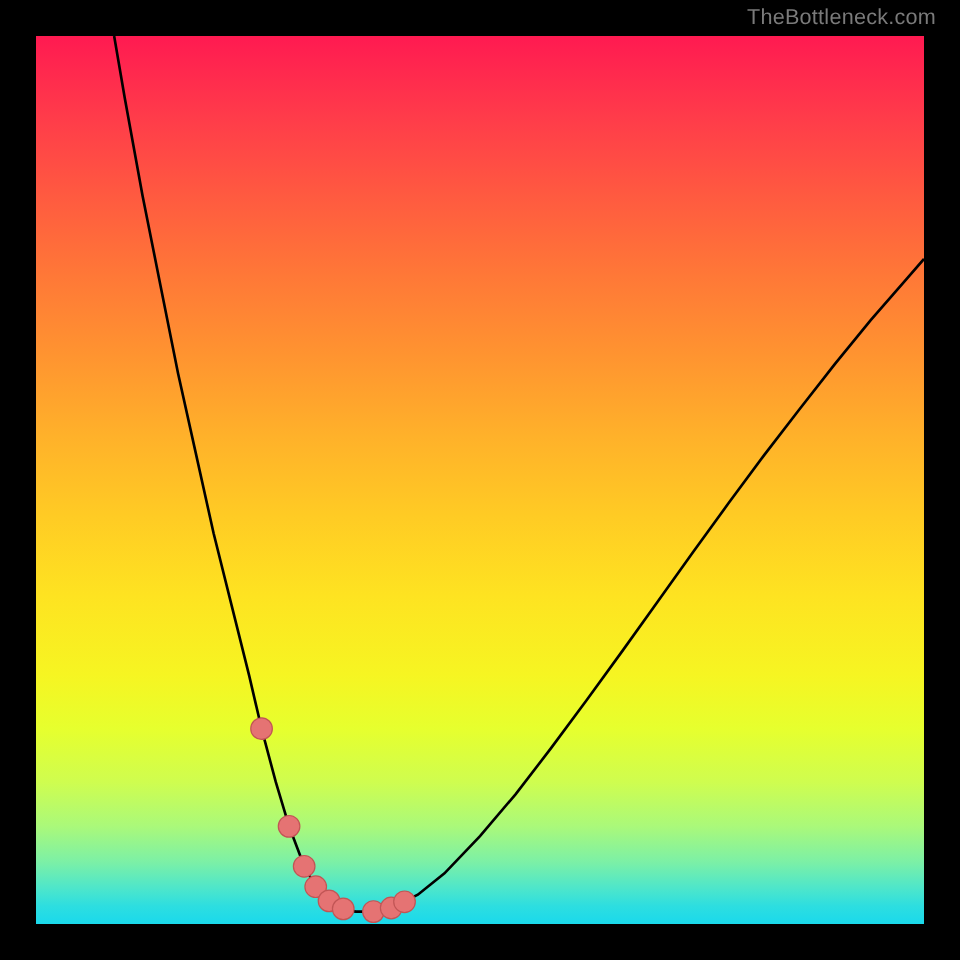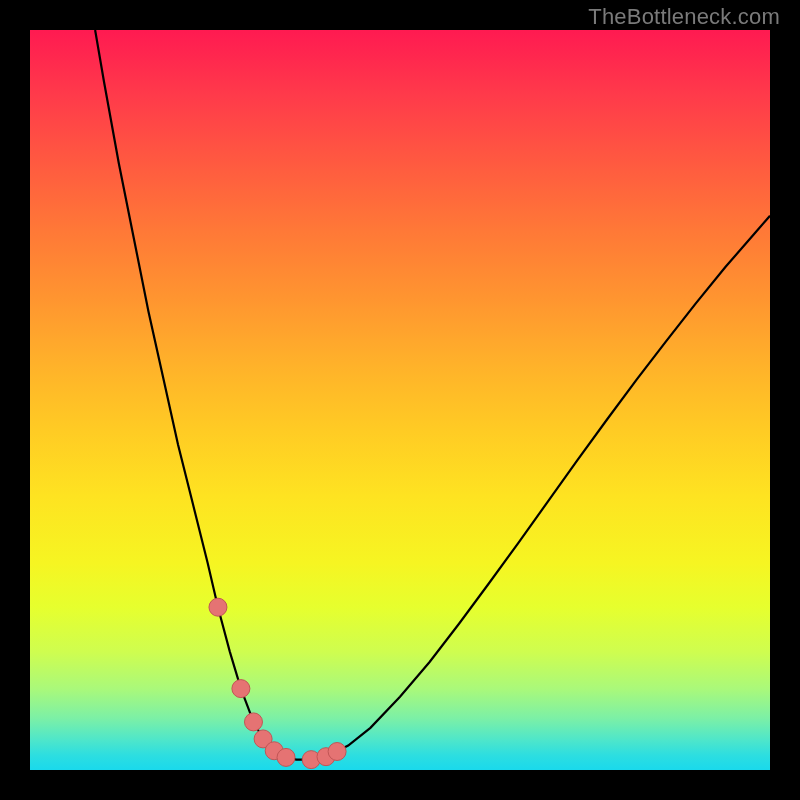--- a/index.html
+++ b/index.html
@@ -41,21 +41,21 @@
       #4de6cb 96%,
       #2ddee0 98%,
       #1ad9ec 100%
     );
   }
   .watermark {
     position: absolute;
     top: 4px;
     right: 20px;
     font-family: Arial, Helvetica, sans-serif;
-    font-size: 22px;
+    font-size: 18px;
     color: #7a7a7a;
     letter-spacing: 0.2px;
   }
   svg {
     position: absolute;
     left: 0;
     top: 0;
   }
 </style>
 </head>

